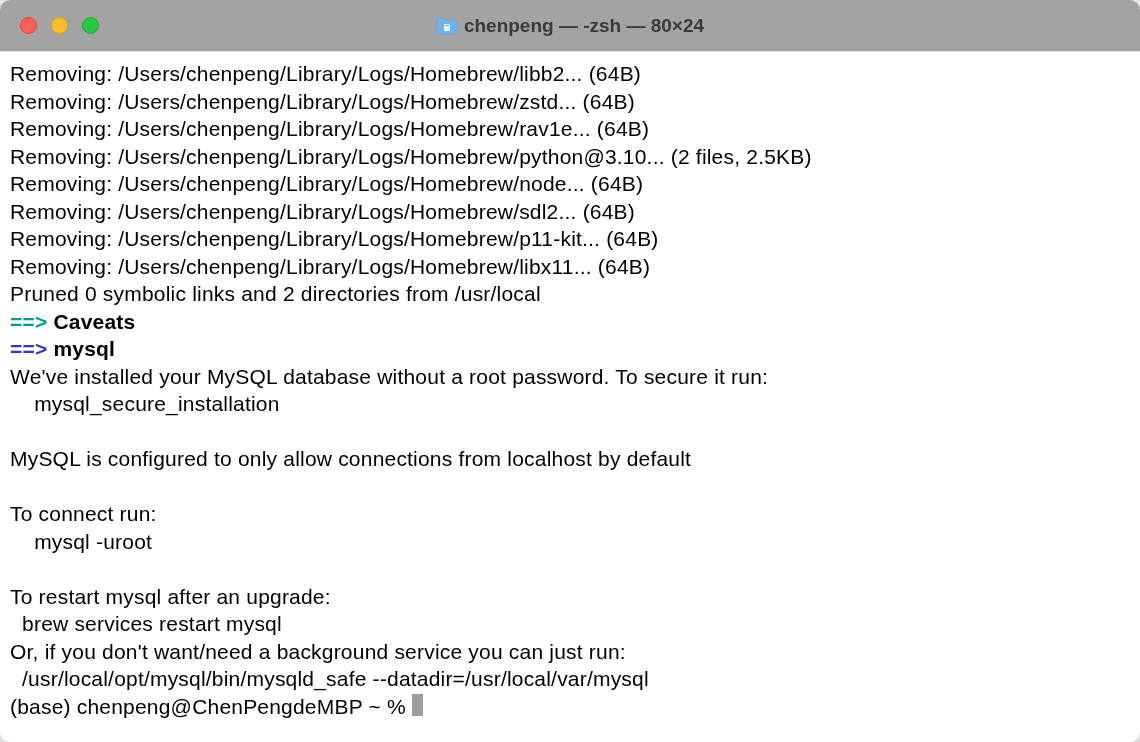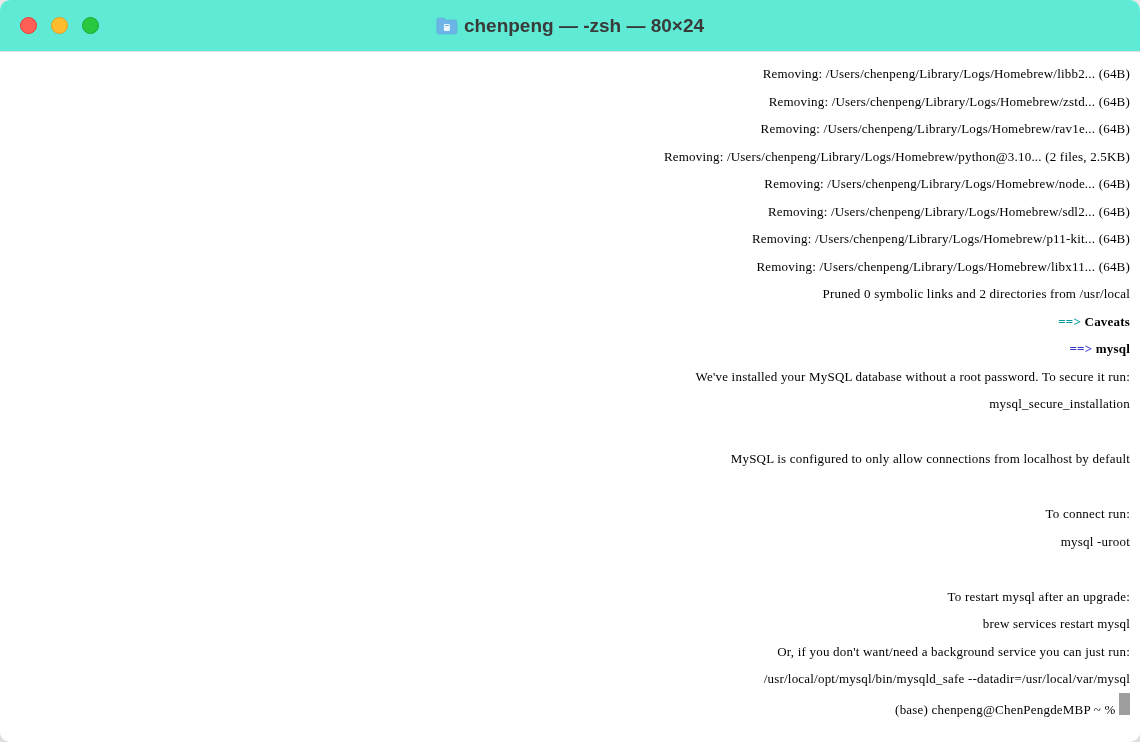--- a/index.html
+++ b/index.html
@@ -20,21 +20,21 @@
       height: 742px;
       background: #ffffff;
       border-radius: 10px;
       box-shadow: 0 10px 40px rgba(0,0,0,0.2);
       overflow: hidden;
       display: flex;
       flex-direction: column;
     }
     .titlebar {
       height: 52px;
-      background: #5eead4;
+      background: #a3a3a3;
       border-bottom: 1px solid #e0e0e0;
       display: flex;
       align-items: center;
       position: relative;
     }
     .traffic-lights {
       display: flex;
       gap: 14px;
       padding-left: 20px;
     }
@@ -60,28 +60,27 @@
       display: inline-block;
     }
     .window-title {
       font-size: 19px;
       font-weight: 600;
       color: #3a3a3a;
     }
     .terminal-body {
       flex: 1;
       padding: 8px 10px;
-      font-family: Liberation Serif, serif;
-      font-size: 13px;
+      font-family: Liberation Sans, sans-serif;
+      font-size: 21px;
       line-height: 27.5px;
       color: #000000;
       white-space: pre;
       overflow: hidden;
       letter-spacing: 0.2px;
-      text-align: right;
     }
     .arrow-teal {
       color: #009999;
       font-weight: bold;
     }
     .arrow-blue {
       color: #3333cc;
       font-weight: bold;
     }
     .heading-bold {

